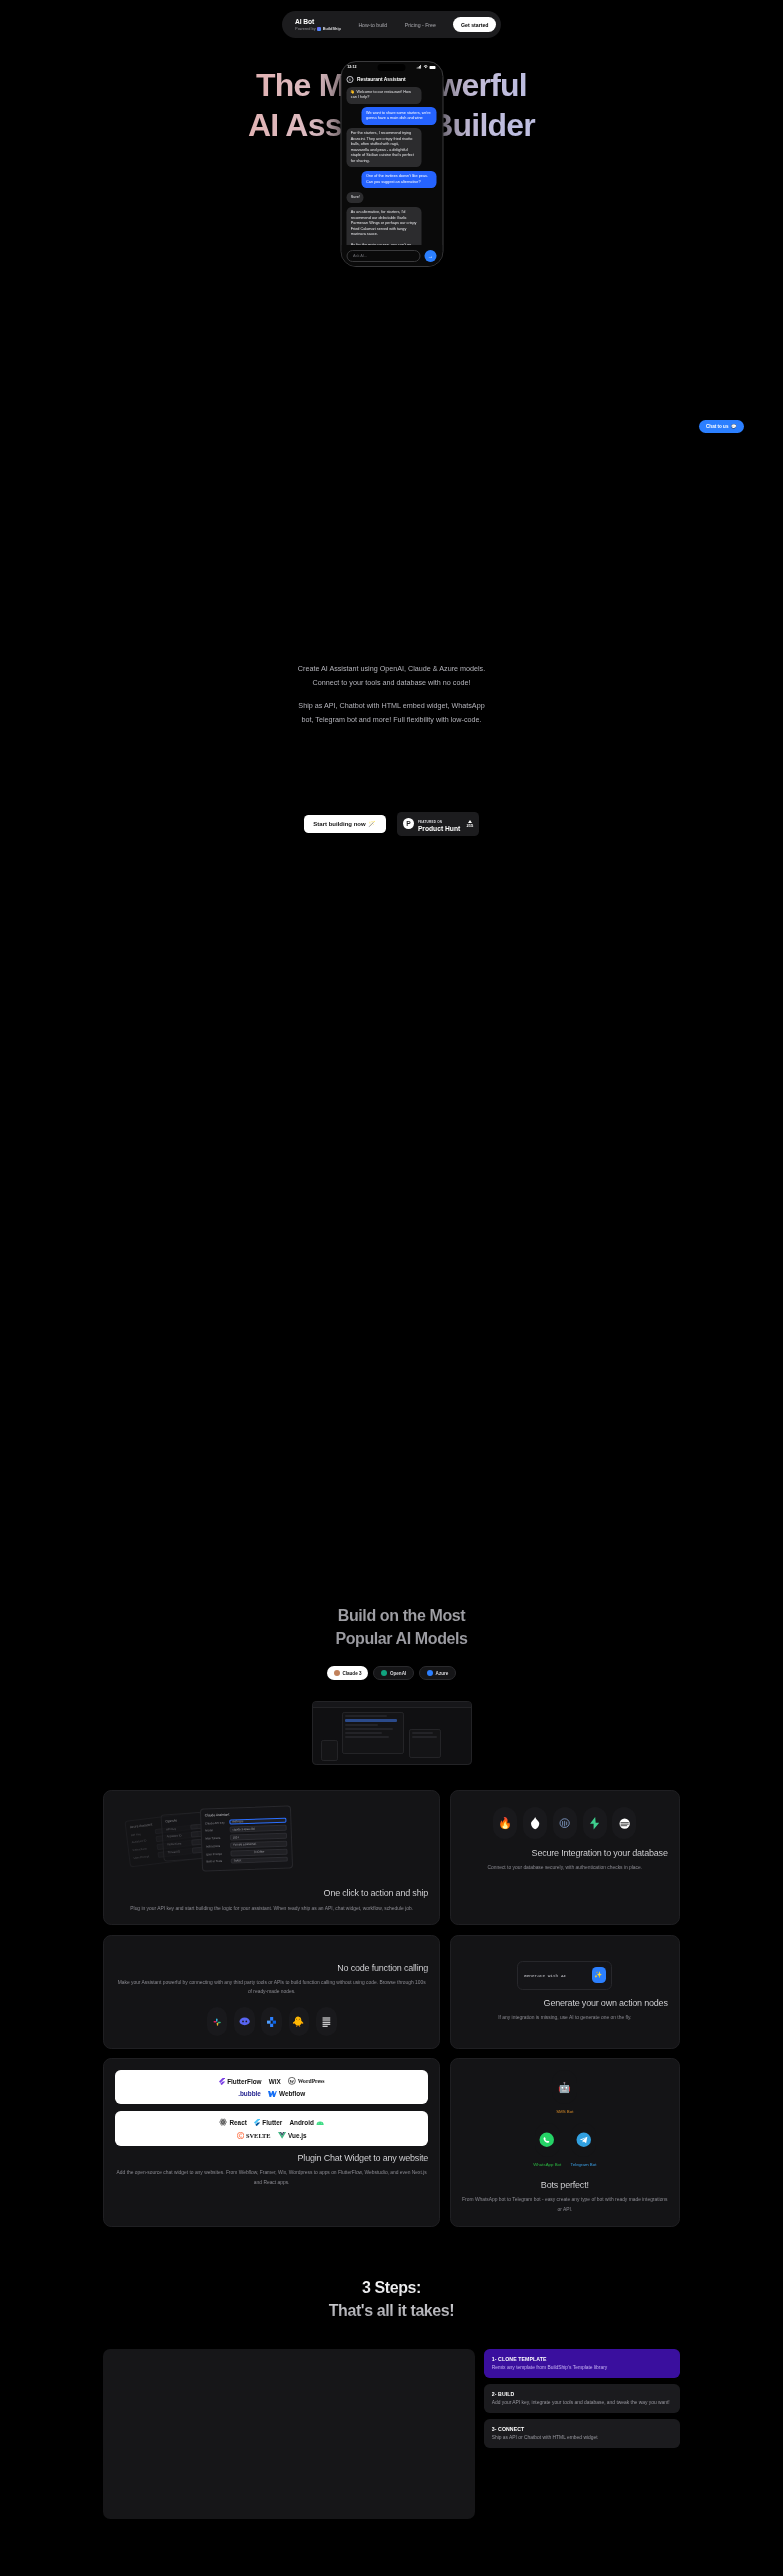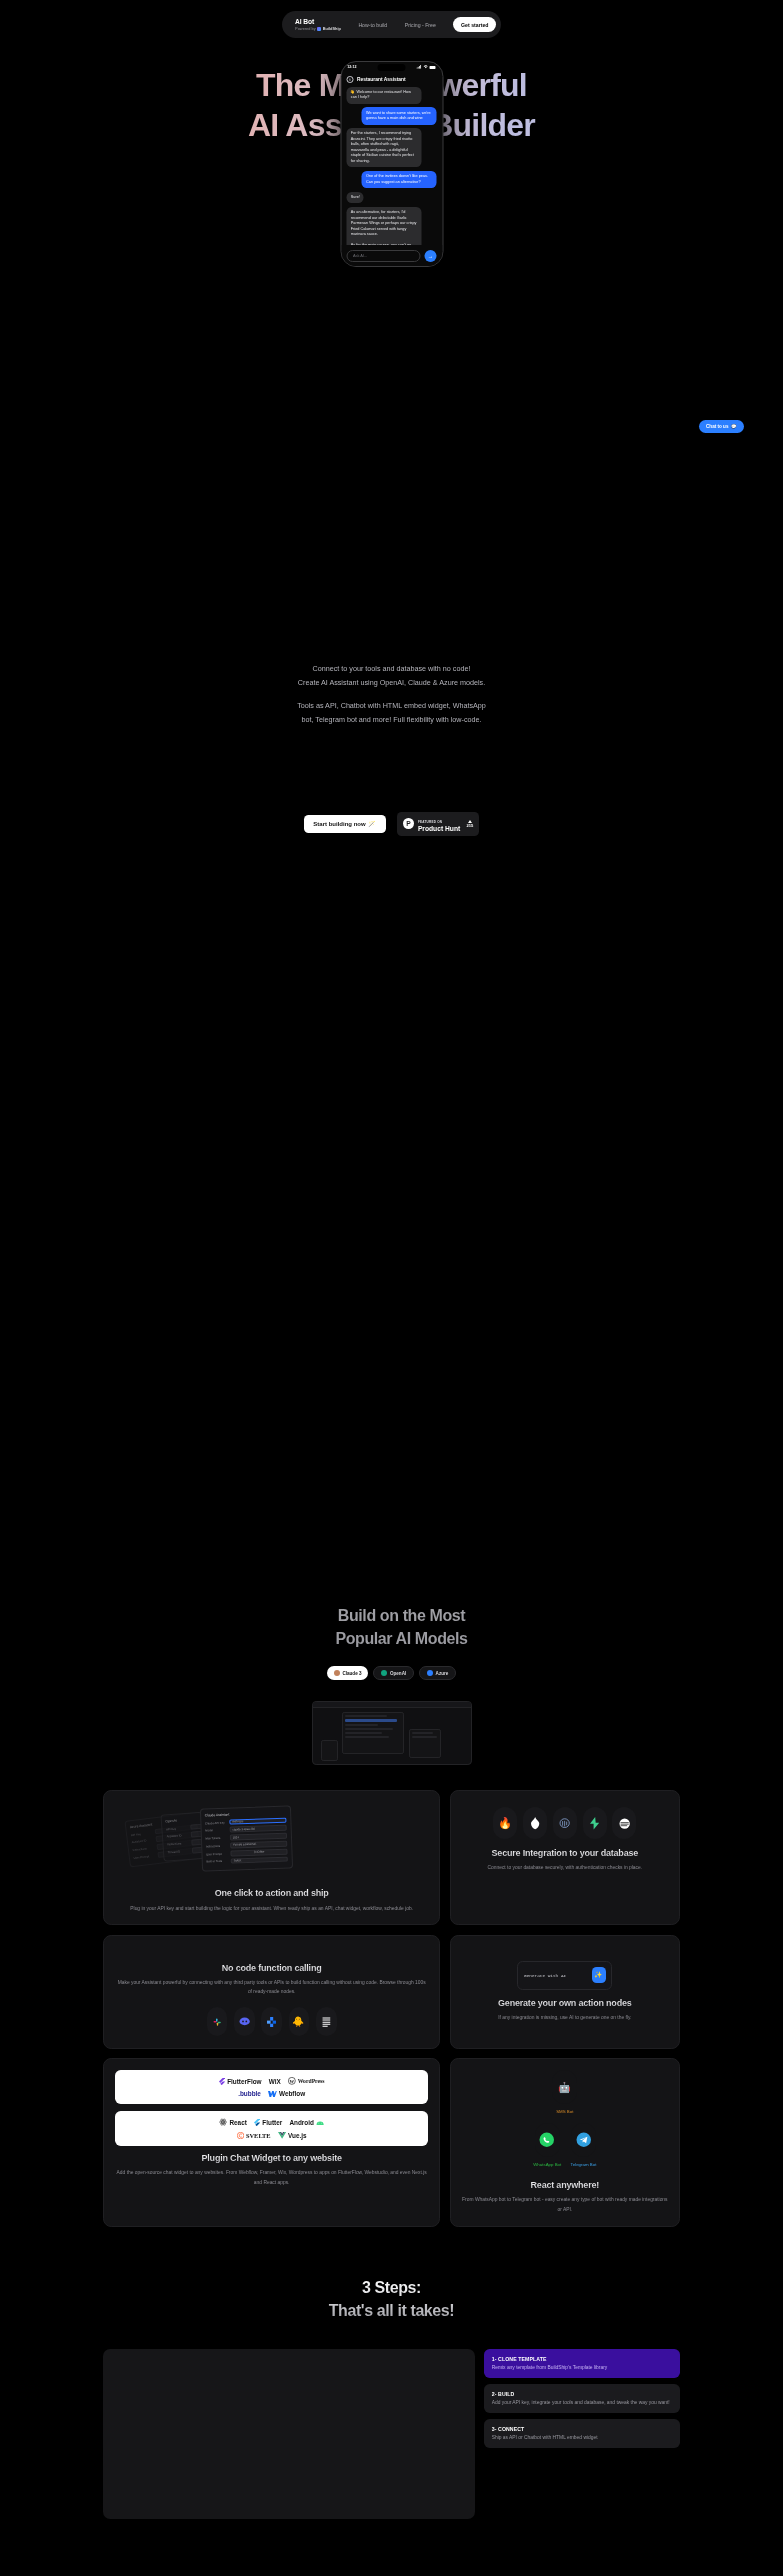--- a/index.html
+++ b/index.html
@@ -117,21 +117,21 @@
   .bs-top { height:6.2px; background:#161619; border-bottom:0.5px solid #232326; }
   .bs-panel { position:absolute; border:0.5px solid #242427; border-radius:2.1px; background:#141416; }
   .bs-line { height:2.1px; border-radius:1px; background:#232327; margin:2.1px 2.6px; }
   .bs-line.blue { background:#2b4a8a; }
 
   
   .grid-wrap { width:577px; margin:0 auto; }
   .f-row { display:flex; gap:9.3px; margin-bottom:9.3px; }
   .card { background:#141416; border:0.5px solid #1f1f22; border-radius:8.2px;
           padding:11.3px; display:flex; flex-direction:column; }
-  .card-title { font-size:9px; font-weight:700; text-align:center; letter-spacing:-0.2px;
+  .card-title { font-size:9px; font-weight:400; text-align:right; letter-spacing:-0.2px;
                 background:linear-gradient(180deg,#fff,#b9b9bf);
                 -webkit-background-clip:text; background-clip:text; color:transparent; }
   .card-desc { font-size:4.9px; line-height:1.95; color:#8b8b92; text-align:center; margin-top:5.2px; }
 
   .panel-stack { position:relative; height:80px; margin-bottom:6.2px; }
   .p-card { position:absolute; width:77px; background:#151518; border:0.5px solid #28282c;
             border-radius:3.6px; padding:3.6px; }
   .p-head { display:flex; align-items:center; gap:2.6px; font-size:3.3px; color:#c7c7cc; margin-bottom:3.1px; }
   .p-row { display:flex; align-items:center; gap:2.6px; margin-bottom:2.1px; }
   .p-lbl { font-size:2.8px; color:#8b8b92; width:21.6px; flex:none; }
@@ -238,24 +238,24 @@
       <div class="ph-send">→</div>
     </div>
   </div>
 
   <button class="chat-fab">
     <span>Chat to us</span>
     <span>💬</span>
   </button>
 
   <div class="hero-desc">
+    <div>Create AI Assistant using OpenAI, Claude &amp; Azure models.</div>
     <div>Connect to your tools and database with no code!</div>
-    <div>Create AI Assistant using OpenAI, Claude &amp; Azure models.</div>
     <span class="gap"></span>
-    <div>Tools as API, Chatbot with HTML embed widget, WhatsApp</div>
+    <div>Ship as API, Chatbot with HTML embed widget, WhatsApp</div>
     <div>bot, Telegram bot and more! Full flexibility with low-code.</div>
   </div>
 
   <div class="cta-row">
     <button class="btn-white">
       <span>Start building now</span>
       <span>🪄</span>
     </button>
     <div class="ph-badge">
       <span class="ph-circ">P</span>
@@ -566,21 +566,21 @@
           <div class="bot-col">
             <span class="bot-pill">
               <svg width="15.5" height="15.5" viewBox="0 0 30 30">
                   <circle cx="15" cy="15" r="14" fill="#31a0e0"></circle>
                   <path d="M7 15.2 22 9l-2.4 12.6-4.4-3.4-2.2 2.2-.4-3.8 8-6.6-9.6 5.6z" fill="#fff"></path>
                 </svg>
             </span>
             <span class="bot-lbl" style="color:#3aa0e8">Telegram Bot</span>
           </div>
         </div>
-        <div class="card-title" style="margin-top:5.2px">React anywhere!</div>
+        <div class="card-title" style="margin-top:5.2px">Bots perfect!</div>
         <div class="card-desc">From WhatsApp bot to Telegram bot - easy create any type of bot with ready made integrations or API.</div>
       </div>
     </div>
   </div>
 </div>
 
 <div style="margin-top:49px">
   <h2 class="sec-h h-steps">
     <span>3 Steps:</span><br>
     <span>That's all it takes!</span>

